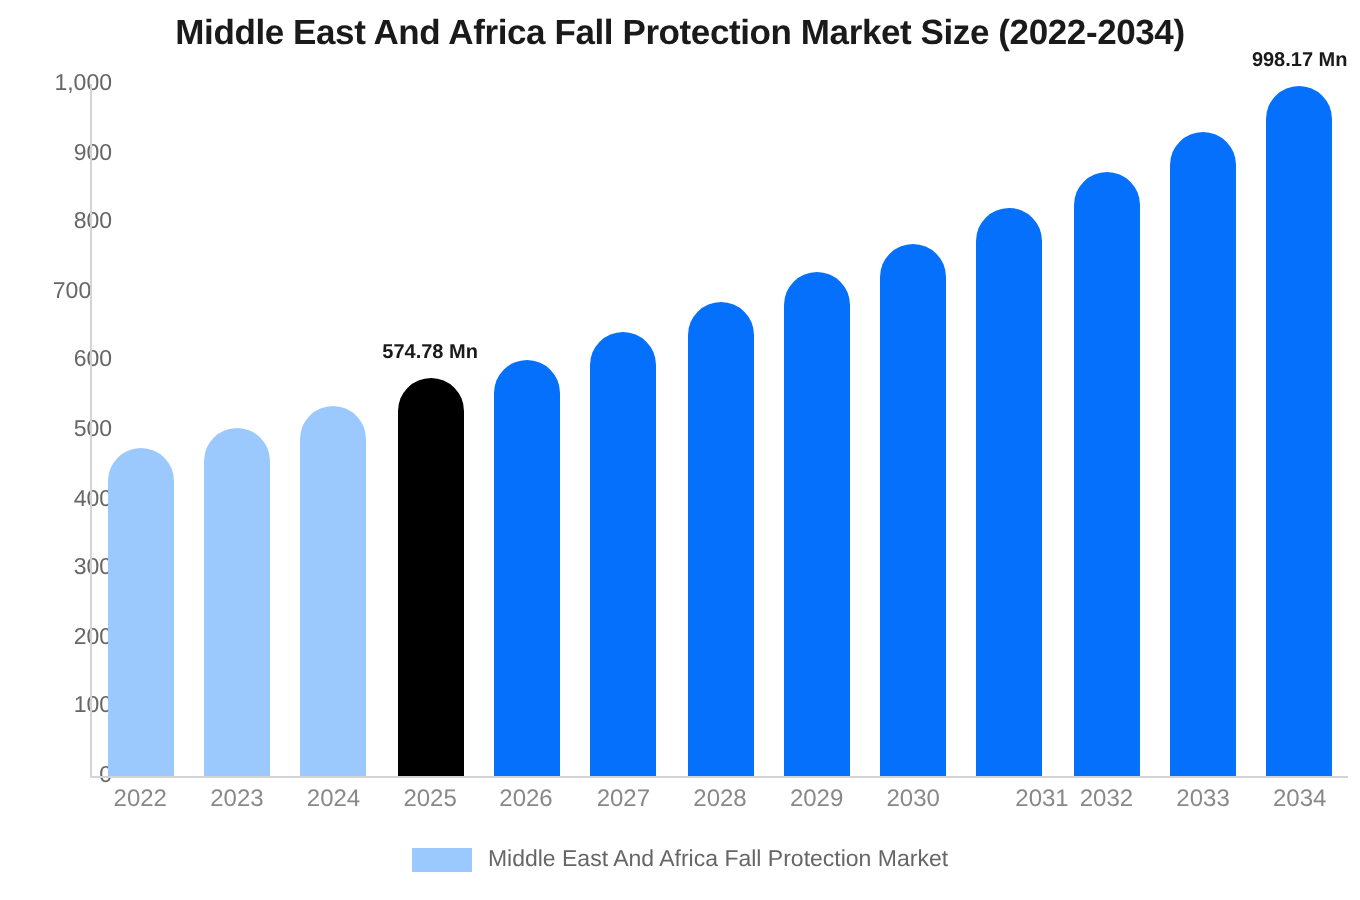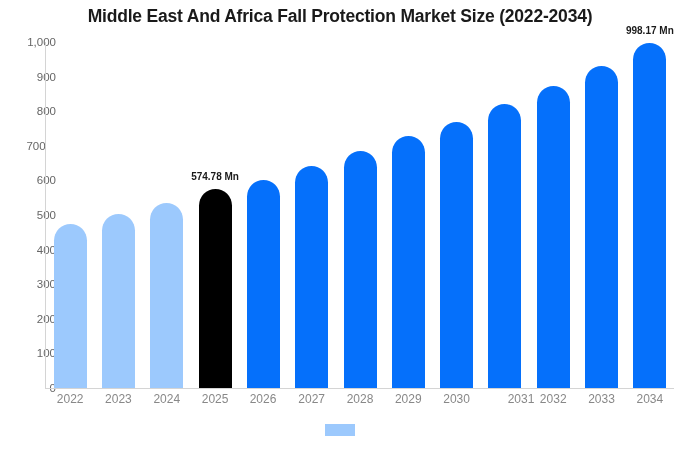--- a/index.html
+++ b/index.html
@@ -203,15 +203,16 @@
       <div class="x-tick-label" style="left: 362.308px;">2029</div>
       <div class="x-tick-label" style="left: 410.615px;">2030</div>
       <div class="x-tick-label" style="left: 475px;">2031</div>
       <div class="x-tick-label" style="left: 507.231px;">2032</div>
       <div class="x-tick-label" style="left: 555.538px;">2033</div>
       <div class="x-tick-label" style="left: 603.846px;">2034</div>
     </div>
 
   <div id="legend">
     <span id="legend-swatch" style="background: rgb(156, 201, 253);"></span>
+    <span id="legend-label">Middle East And Africa Fall Protection Market</span>
   </div>
 
 </div>
 
 </body></html>

